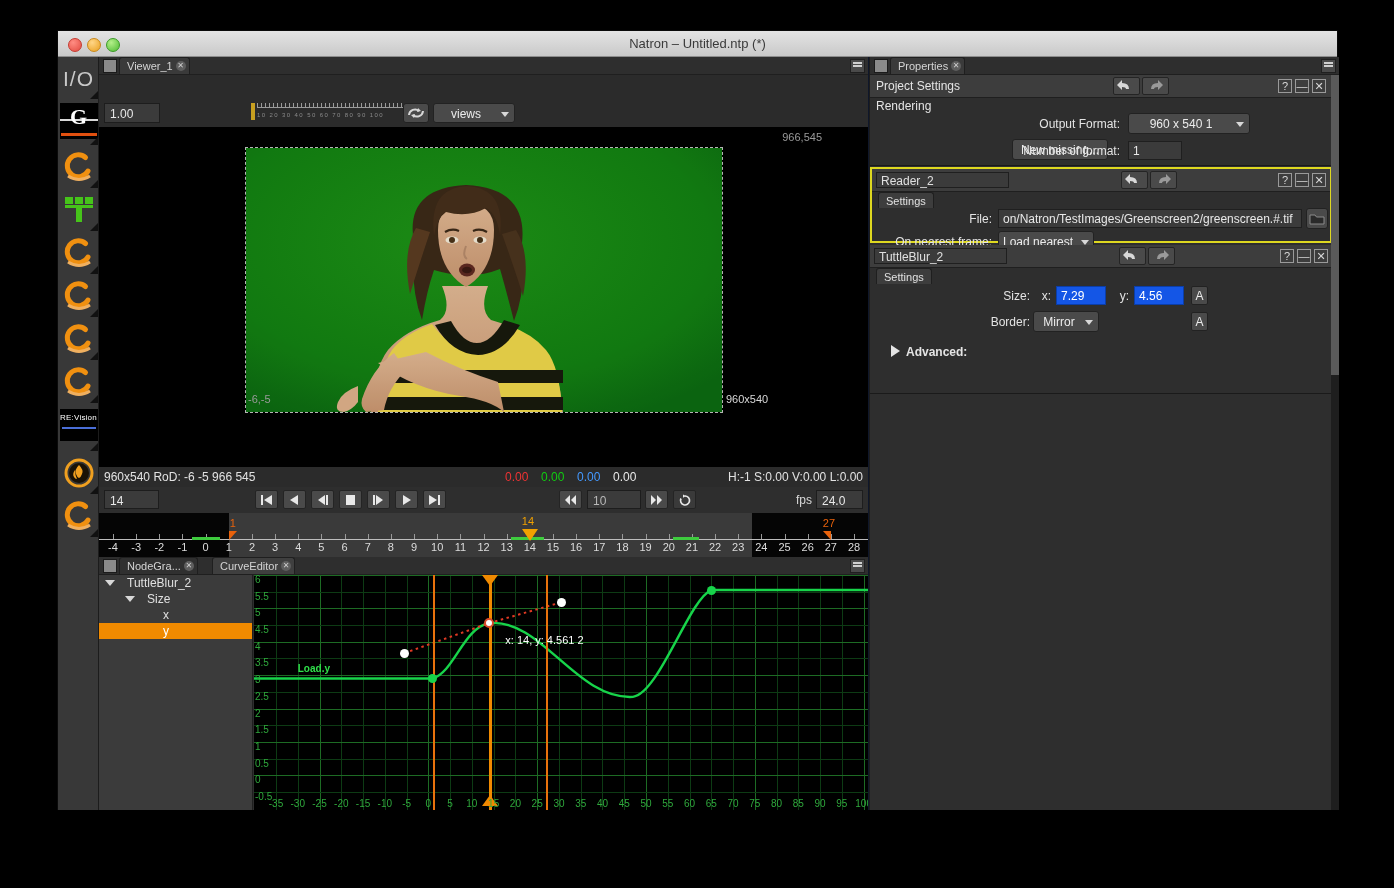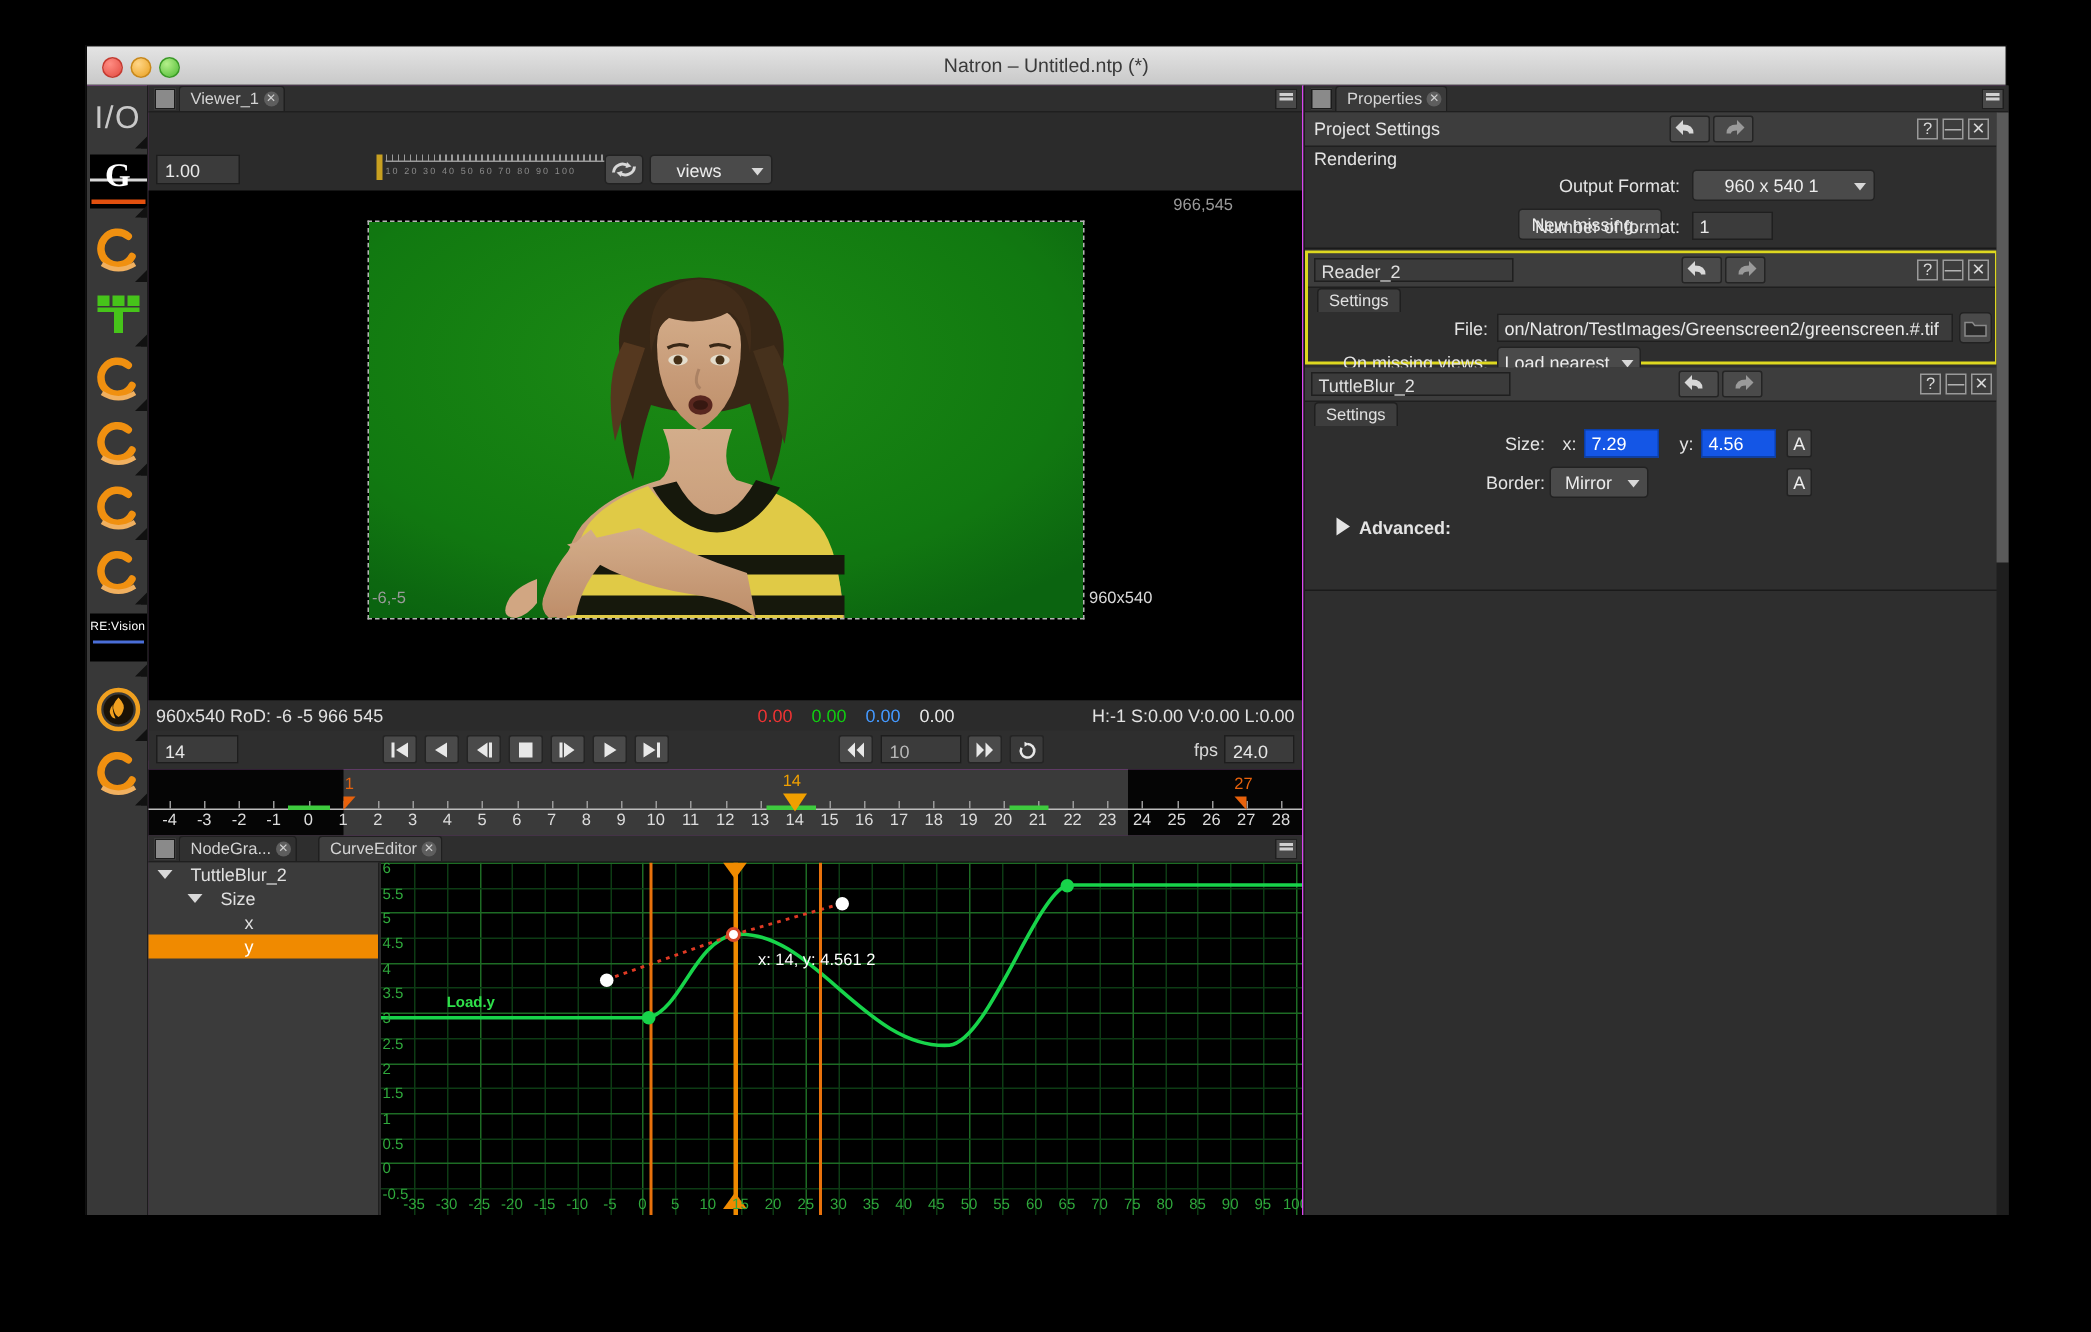--- a/index.html
+++ b/index.html
@@ -13,21 +13,21 @@
   #titlebar{position:absolute;left:0;top:0;width:100%;height:26px;
             background:linear-gradient(to bottom,#e4e4e4,#c9c9c9);
             border-bottom:1px solid #8d8d8d;box-sizing:border-box;}
   #title{position:absolute;left:0;top:0;width:100%;height:36px;line-height:26px;text-align:center;
          font-size:13px;color:#3a3a3a;}
   .tl-btn{position:absolute;top:7px;width:12px;height:12px;border-radius:50%;}
   .tl-close{left:10px;background:radial-gradient(circle at 35% 30%,#ff8d83,#e24b41);border:1px solid #c53a30;}
   .tl-min{left:29px;background:radial-gradient(circle at 35% 30%,#ffd687,#e9a020);border:1px solid #c8881a;}
   .tl-max{left:48px;background:radial-gradient(circle at 35% 30%,#b4ef8a,#4fbb33);border:1px solid #3a9a26;}
 
-  #body{position:absolute;left:0;top:26px;width:100%;height:753px;background:#d946ef;}
+  #body{position:absolute;left:0;top:26px;width:100%;height:753px;background:#0f172a;}
 
   
   #toolbar{position:absolute;left:0;top:0;width:41px;height:753px;background:#383838;
            border-right:1px solid #1c1c1c;box-sizing:border-box;}
   .tool{position:relative;width:41px;height:43px;}
   .tool .arw{position:absolute;right:1px;bottom:1px;width:0;height:0;
              border-left:4px solid transparent;border-top:4px solid transparent;border-right:4px solid #111;border-bottom:4px solid #111;}
   .tool svg{display:block;margin:0 auto;}
   .io-txt{font-size:21px;color:#c9c9c9;text-align:center;line-height:43px;letter-spacing:1px;}
   .gbox{width:38px;height:36px;margin:3px auto 0;background:#000;position:relative;}
@@ -698,21 +698,21 @@
          <div class="hdicon" style="right:4px;">✕</div>
        </div>
        <div class="ptab" style="left:6px;top:23px;">Settings</div>
        <div class="plabel" style="left:10px;top:43px;width:110px;">File:</div>
        <div class="pfield" style="left:126px;top:40px;width:304px;">on/Natron/TestImages/Greenscreen2/greenscreen.#.tif</div>
        <div class="pbtn" style="left:434px;top:39px;width:22px;height:21px;">
          <svg width="18" height="14" viewBox="0 0 18 14" style="margin-top:3px;">
                 <path d="M2 3 h5 l1.5 2 h7.5 v7 h-14z" fill="#2a2a2a" stroke="#8a8a8a" stroke-width="1"></path>
               </svg>
        </div>
-       <div class="plabel" style="left:0px;top:66px;width:120px;">On missing views:</div>
+       <div class="plabel" style="left:0px;top:66px;width:120px;">On nearest frame:</div>
        <div class="pbtn" style="left:126px;top:62px;width:96px;">
          <span style="position:absolute;left:4px;right:14px;text-align:left;">Load nearest</span>
          <span style="position:absolute;right:4px;top:8px;width:0;height:0;border-left:4px solid transparent;border-right:4px solid transparent;border-top:5px solid #d8d8d8;"></span>
        </div>
      </div>
 
      <div class="pgroup" style="position:absolute;left:0;top:188px;width:462px;height:148px;">
        <div class="phead">
          <div class="nodename">TuttleBlur_2</div>
          <div class="ubtn" style="left:249px;">

